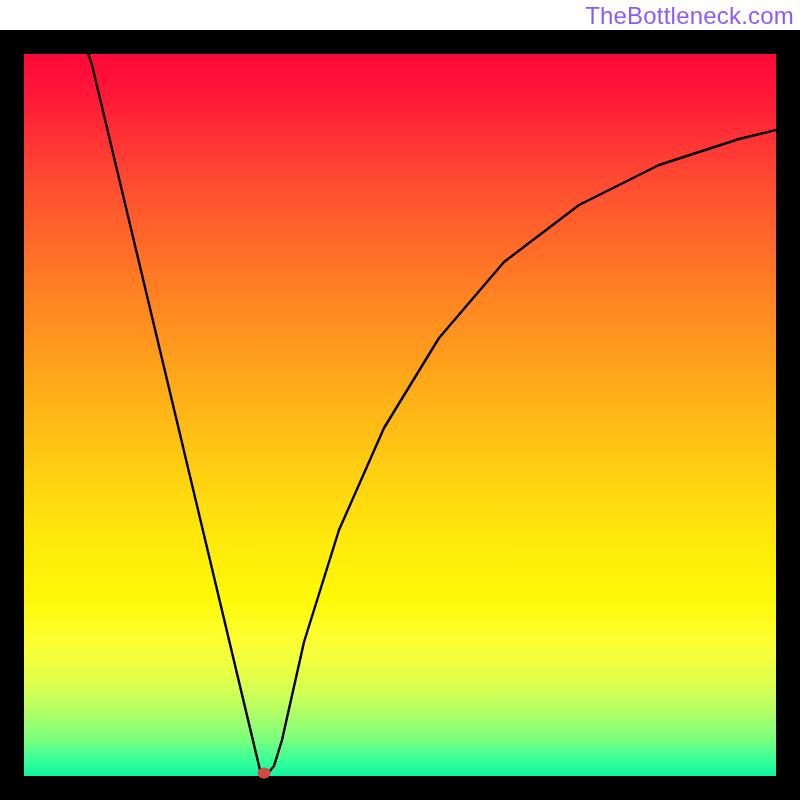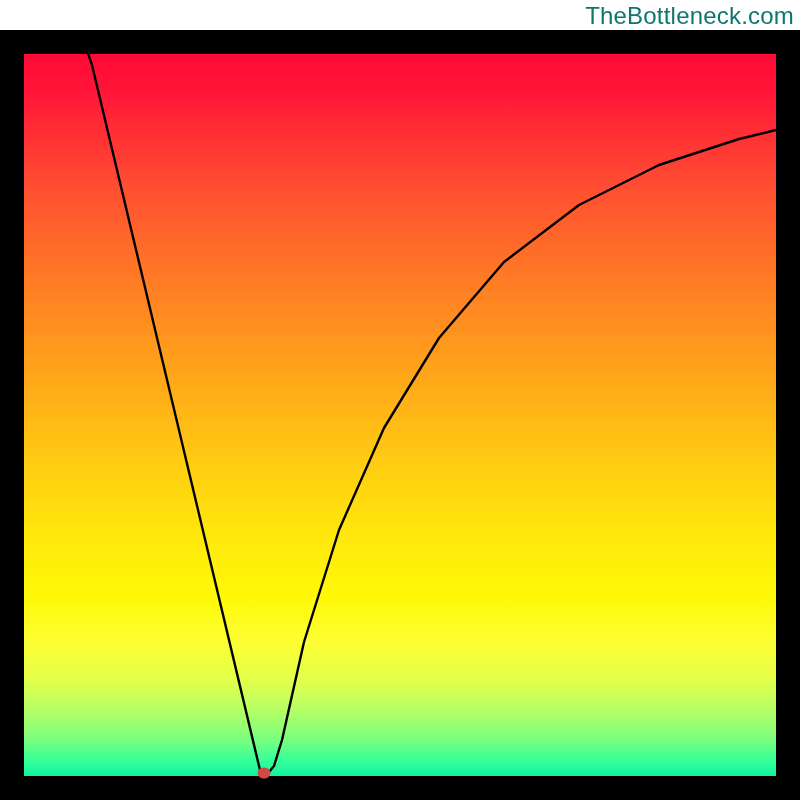--- a/index.html
+++ b/index.html
@@ -14,21 +14,21 @@
     position: relative;
     width: 800px;
     height: 800px;
   }
   .watermark {
     position: absolute;
     top: 2px;
     right: 6px;
     font-size: 24px;
     font-weight: 500;
-    color: #0f766e;
+    color: #8b5cf6;
     letter-spacing: 0.2px;
     z-index: 20;
   }
   .gradient {
     position: absolute;
     left: 24px;
     top: 30px;
     width: 752px;
     height: 746px;
     background: linear-gradient(

